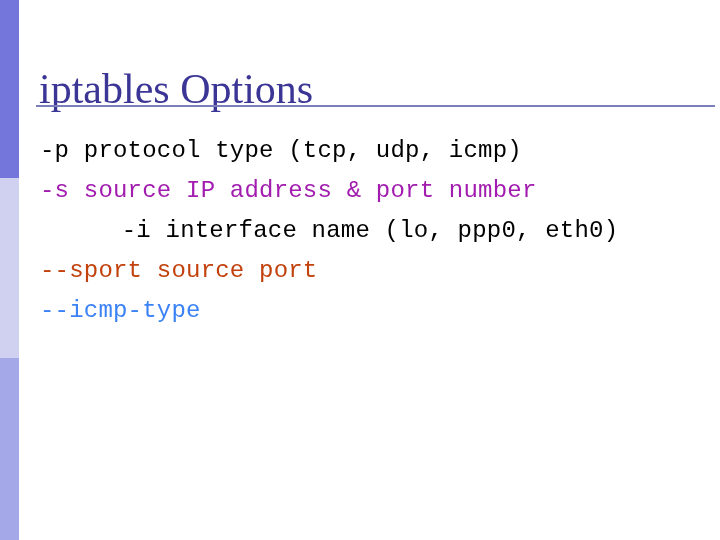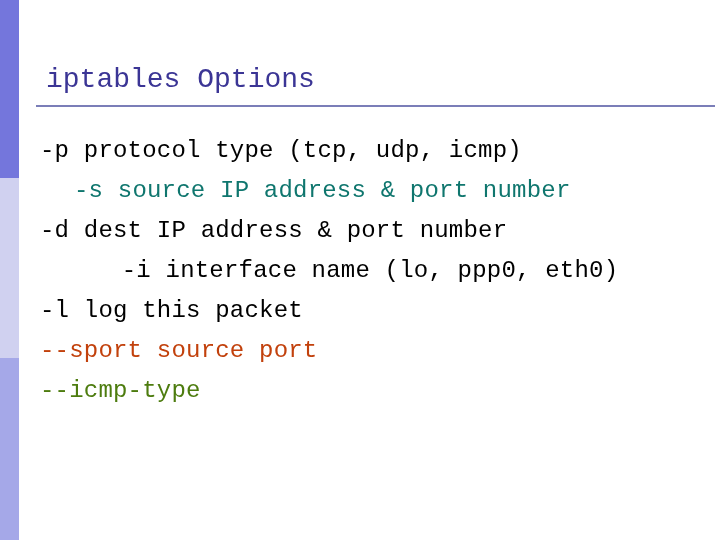--- a/index.html
+++ b/index.html
@@ -37,25 +37,25 @@
     left: 0;
     width: 19px;
   }
   .band-top    { top: 0;     height: 178px; }
   .band-middle { top: 178px; height: 180px; }
   .band-bottom { top: 358px; height: 182px; }
 
   
   #title {
     position: absolute;
-    left: 46px;
+    left: 39px;
     top: 40px;
     width: 640px;
-    font-family: Liberation Mono, monospace;
-    font-size: 28px;
+    font-family: Liberation Serif, serif;
+    font-size: 42px;
     font-weight: 400;
     line-height: 42px;
     letter-spacing: 0px;
     white-space: nowrap;
   }
 
   
   #title-rule {
     position: absolute;
     left: 36px;
@@ -94,21 +94,19 @@
     <div class="band band-middle" style="background: rgb(208, 209, 240);"></div>
     <div class="band band-bottom" style="background: rgb(165, 168, 232);"></div>
   </div>
 
   <h1 id="title" style="color: rgb(59, 53, 149);">iptables Options</h1>
 
   <div id="title-rule" style="background: rgb(123, 126, 184);"></div>
 
   <ul id="options-list">
       <li style="color: rgb(0, 0, 0);">-p protocol type (tcp, udp, icmp)</li>
-      <li style="color: #0f766e; margin-left: 34px;">-s source IP address &amp; port number</li>
-      <li style="color: rgb(0, 0, 0);">-d dest IP address &amp; port number</li>
+      <li style="color: #a21caf;">-s source IP address &amp; port number</li>
       <li style="color: rgb(0, 0, 0); text-align: center;">-i interface name (lo, ppp0, eth0)</li>
-      <li style="color: rgb(0, 0, 0);">-l log this packet</li>
       <li style="color: #c2410c;">--sport source port</li>
-      <li style="color: #4d7c0f;">--icmp-type</li>
+      <li style="color: #3b82f6;">--icmp-type</li>
     </ul>
 
 </div>
 
 </body></html>

